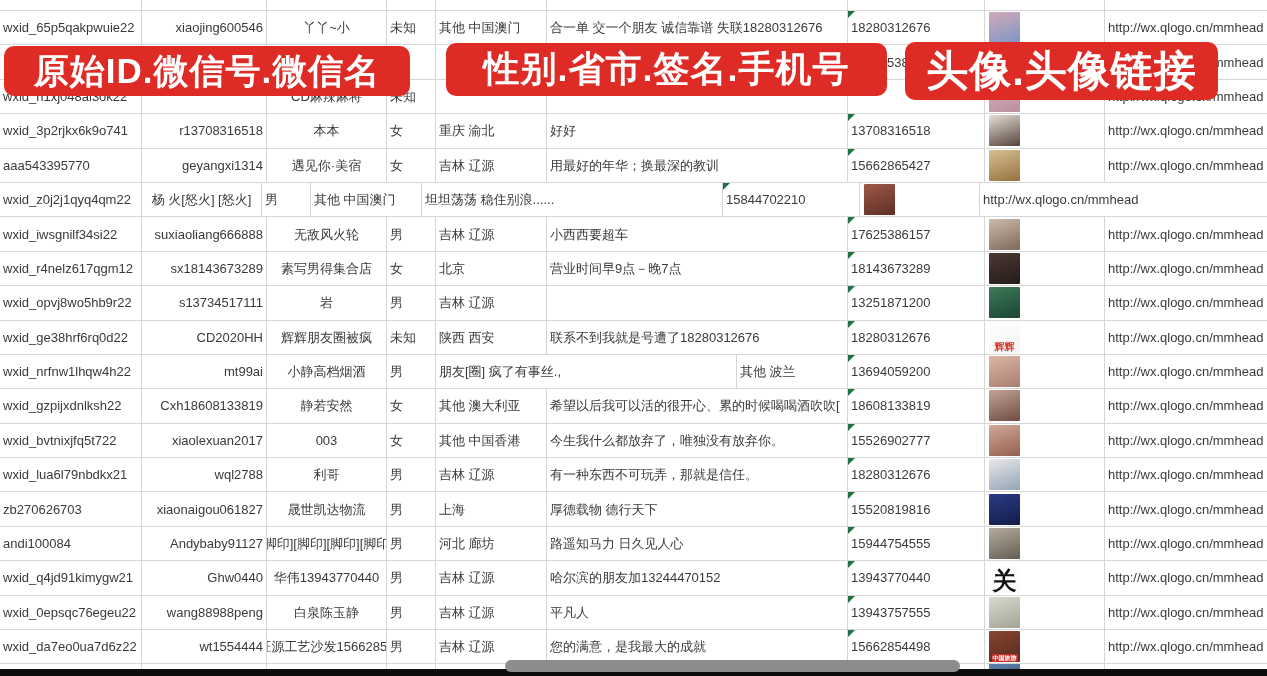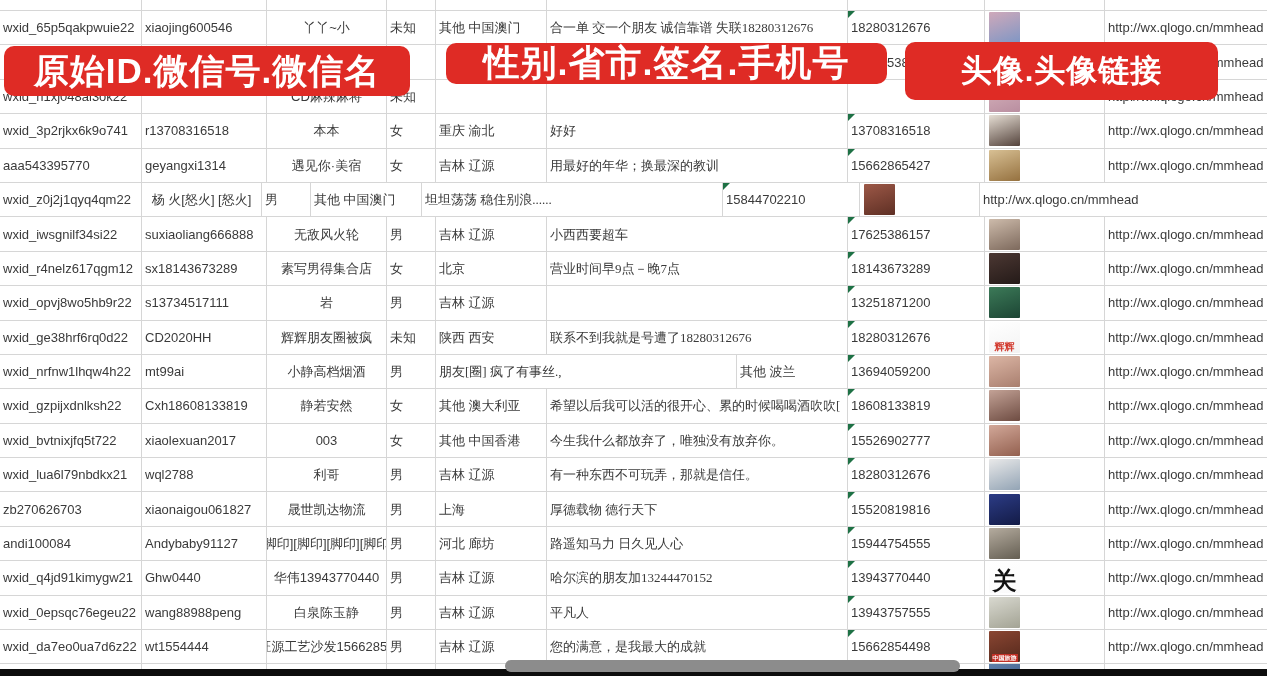--- a/index.html
+++ b/index.html
@@ -4,36 +4,36 @@
 <style>
   html,body{margin:0;padding:0;background:#fff;}
   #screen{position:relative;width:1267px;height:676px;overflow:hidden;background:#fff;
           font-family:"Liberation Sans","DejaVu Sans",sans-serif;color:#3a3a3a;}
   
   #sheet{position:absolute;left:0;top:0;width:1267px;height:676px;}
   .row{display:flex;width:1300px;border-bottom:1px solid #d6d6d6;box-sizing:border-box;}
   .c{flex:none;position:relative;display:flex;align-items:center;box-sizing:border-box;
      border-right:1px solid #d6d6d6;padding:0 3px;overflow:hidden;white-space:nowrap;
      font-size:13px;line-height:1;}
-  .col0{width:142px;}.col1{width:125px;}.col2{width:120px;justify-content:center;}.col3{width:49px;}
-  .col4{width:111px;}.col5{width:301px;font-family:Liberation Serif, serif;}.col6{width:137px;}.col7{width:120px;}
+  .col0{width:142px;}.col1{width:125px;justify-content:flex-end;}.col2{width:120px;justify-content:center;}.col3{width:49px;}
+  .col4{width:111px;}.col5{width:301px;}.col6{width:137px;}.col7{width:120px;}
   .col8{width:166px;border-right:none;}
   .frag{padding-left:39px;}
   .tri{position:absolute;top:0;left:0;width:0;height:0;
        border-top:7px solid #1e7145;border-right:7px solid transparent;}
   .av{width:31px;height:31px;margin-left:1px;flex:none;display:flex;align-items:flex-end;
       justify-content:center;overflow:hidden;border-radius:1px;}
   .av span{display:block;font-weight:bold;line-height:1.05;text-align:center;}
   
   .banner{position:absolute;background:#df2b25;color:#fff;font-weight:bold;
           display:flex;align-items:center;justify-content:center;border-radius:10px;
           z-index:8;letter-spacing:1px;white-space:nowrap;}
   #banner1{left:4px;top:46px;width:406px;height:50px;font-size:35px;}
-  #banner2{left:446px;top:43px;width:441px;height:41px;font-size:36px;}
-  #banner3{left:905px;top:42px;width:313px;height:58px;font-size:31px;}
+  #banner2{left:446px;top:43px;width:441px;height:53px;font-size:36px;}
+  #banner3{left:905px;top:42px;width:313px;height:58px;font-size:42px;}
   
   #bottombar{position:absolute;left:0;top:669px;width:1267px;height:7px;background:#0d0d0d;z-index:9;}
   #hthumb{position:absolute;left:505px;top:660px;width:455px;height:12px;background:#8c8c8c;
           border-radius:6px;z-index:10;}
 </style>
 </head>
 <body>
 
 <div id="screen">
 

